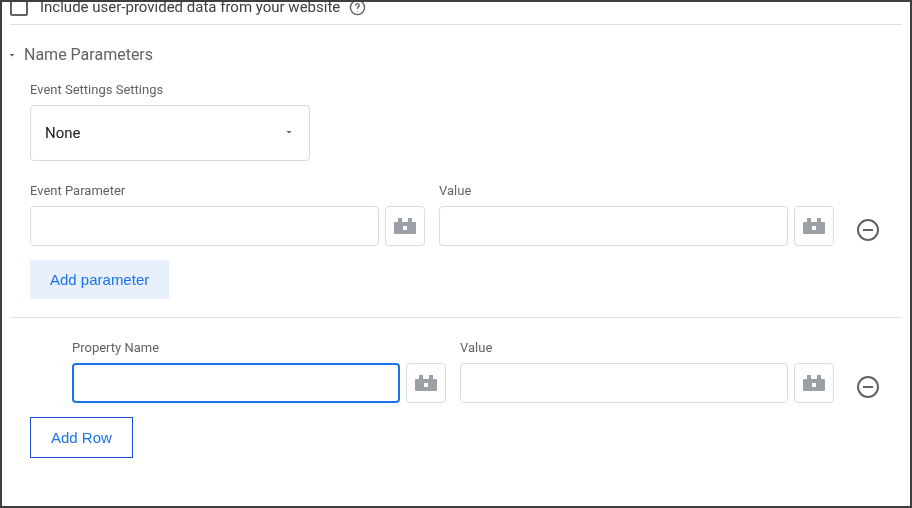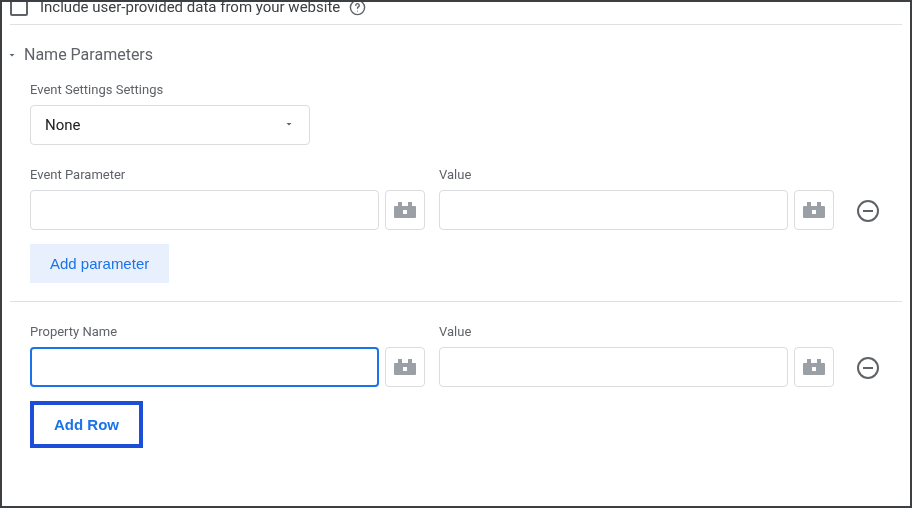--- a/index.html
+++ b/index.html
@@ -68,36 +68,36 @@
       margin-left: 18px;
     }
     .field-label {
       font-size: 13px;
       color: #5f6368;
       margin-bottom: 8px;
       display: block;
     }
     .select-box {
       width: 280px;
-      height: 40px;
+      height: 56px;
       border: 1px solid #dadce0;
       border-radius: 4px;
       display: flex;
       align-items: center;
       justify-content: space-between;
       padding: 0 14px;
       background: #fff;
       cursor: pointer;
       font-size: 15px;
       color: #202124;
     }
     .dropdown-arrow { color: #5f6368; }
     .row {
       display: flex;
-      align-items: flex-start;
+      align-items: center;
       gap: 14px;
       margin-top: 22px;
     }
     .col { flex: 1; }
     .input-pair {
       display: flex;
       align-items: stretch;
     }
     .text-input {
       flex: 1;
@@ -146,22 +146,21 @@
       cursor: pointer;
       border: none;
     }
     .pill-btn.primary {
       background: #e8f0fe;
       color: #1a73e8;
     }
     .pill-btn.secondary {
       background: #fff;
       color: #1a73e8;
-      border: 4px solid #1d4ed8;
-      font-weight: bold;
+      border: 1px solid #1d4ed8;
     }
     .var-icon-svg { fill: #9aa0a6; }
   </style>
 </head>
 <body>
 
 <div class="top-row">
   <div class="checkbox"></div>
   <span class="top-label">Include user-provided data from your website</span>
   <span class="help-icon">
@@ -234,21 +233,21 @@
 
     <button class="pill-btn primary">Add parameter</button>
   </div>
 </div>
 
 <div class="divider"></div>
 
 <div class="section">
 
   <div class="field-group">
-    <div class="row" style="margin-top:2px;">
+    <div class="row" style="margin-top:2px;margin-left:42px;">
       <div class="col">
         <span class="field-label">Property Name</span>
         <div class="input-pair">
           <input class="text-input focused" value="" style="">
           <div class="icon-btn">
             <svg class="var-icon-svg" width="22" height="16" viewBox="0 0 22 16">
                 <rect x="0" y="4" width="22" height="12" rx="1"></rect>
                 <rect x="4" y="0" width="4" height="4"></rect>
                 <rect x="14" y="0" width="4" height="4"></rect>
                 <rect x="9" y="8" width="4" height="4" fill="#fff"></rect>

